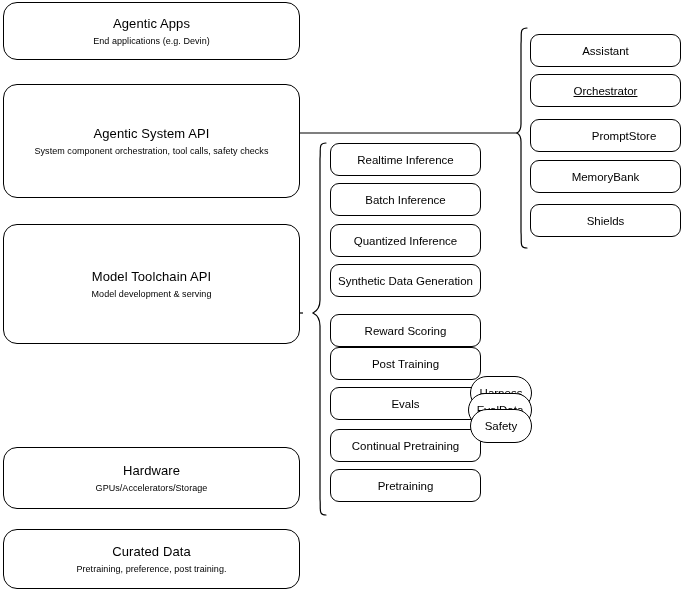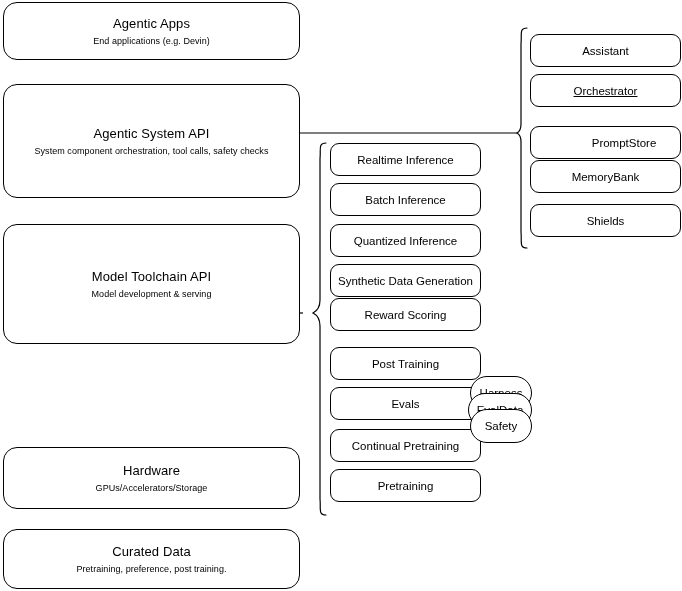--- a/index.html
+++ b/index.html
@@ -124,21 +124,21 @@
   </div>
   <div class="node chip chip-mid" style="top:183px;">
     <span>Batch Inference</span>
   </div>
   <div class="node chip chip-mid" style="top:224px;">
     <span>Quantized Inference</span>
   </div>
   <div class="node chip chip-mid" style="top:264px;">
     <span>Synthetic Data Generation</span>
   </div>
-  <div class="node chip chip-mid" style="top:298px;justify-content:center;">
+  <div class="node chip chip-mid" style="top:314px;justify-content:center;">
     <span>Reward Scoring</span>
   </div>
   <div class="node chip chip-mid" style="top:347px;">
     <span>Post Training</span>
   </div>
   <div class="node chip chip-mid" style="top:387px;">
     <span>Evals</span>
   </div>
   <div class="node chip chip-mid" style="top:429px;">
     <span>Continual Pretraining</span>
@@ -146,21 +146,21 @@
   <div class="node chip chip-mid" style="top:469px;">
     <span>Pretraining</span>
   </div>
 
   <div class="node chip chip-right" style="top:34px;">
     <span>Assistant</span>
   </div>
   <div class="node chip chip-right" style="top:74px;text-decoration:underline;">
     <span>Orchestrator</span>
   </div>
-  <div class="node chip chip-right" style="top:126px;padding-left:37px;">
+  <div class="node chip chip-right" style="top:119px;padding-left:37px;">
     <span>PromptStore</span>
   </div>
   <div class="node chip chip-right" style="top:160px;">
     <span>MemoryBank</span>
   </div>
   <div class="node chip chip-right" style="top:204px;">
     <span>Shields</span>
   </div>
 
   <div class="badge" style="left:470px;top:376px;width:62px;">

